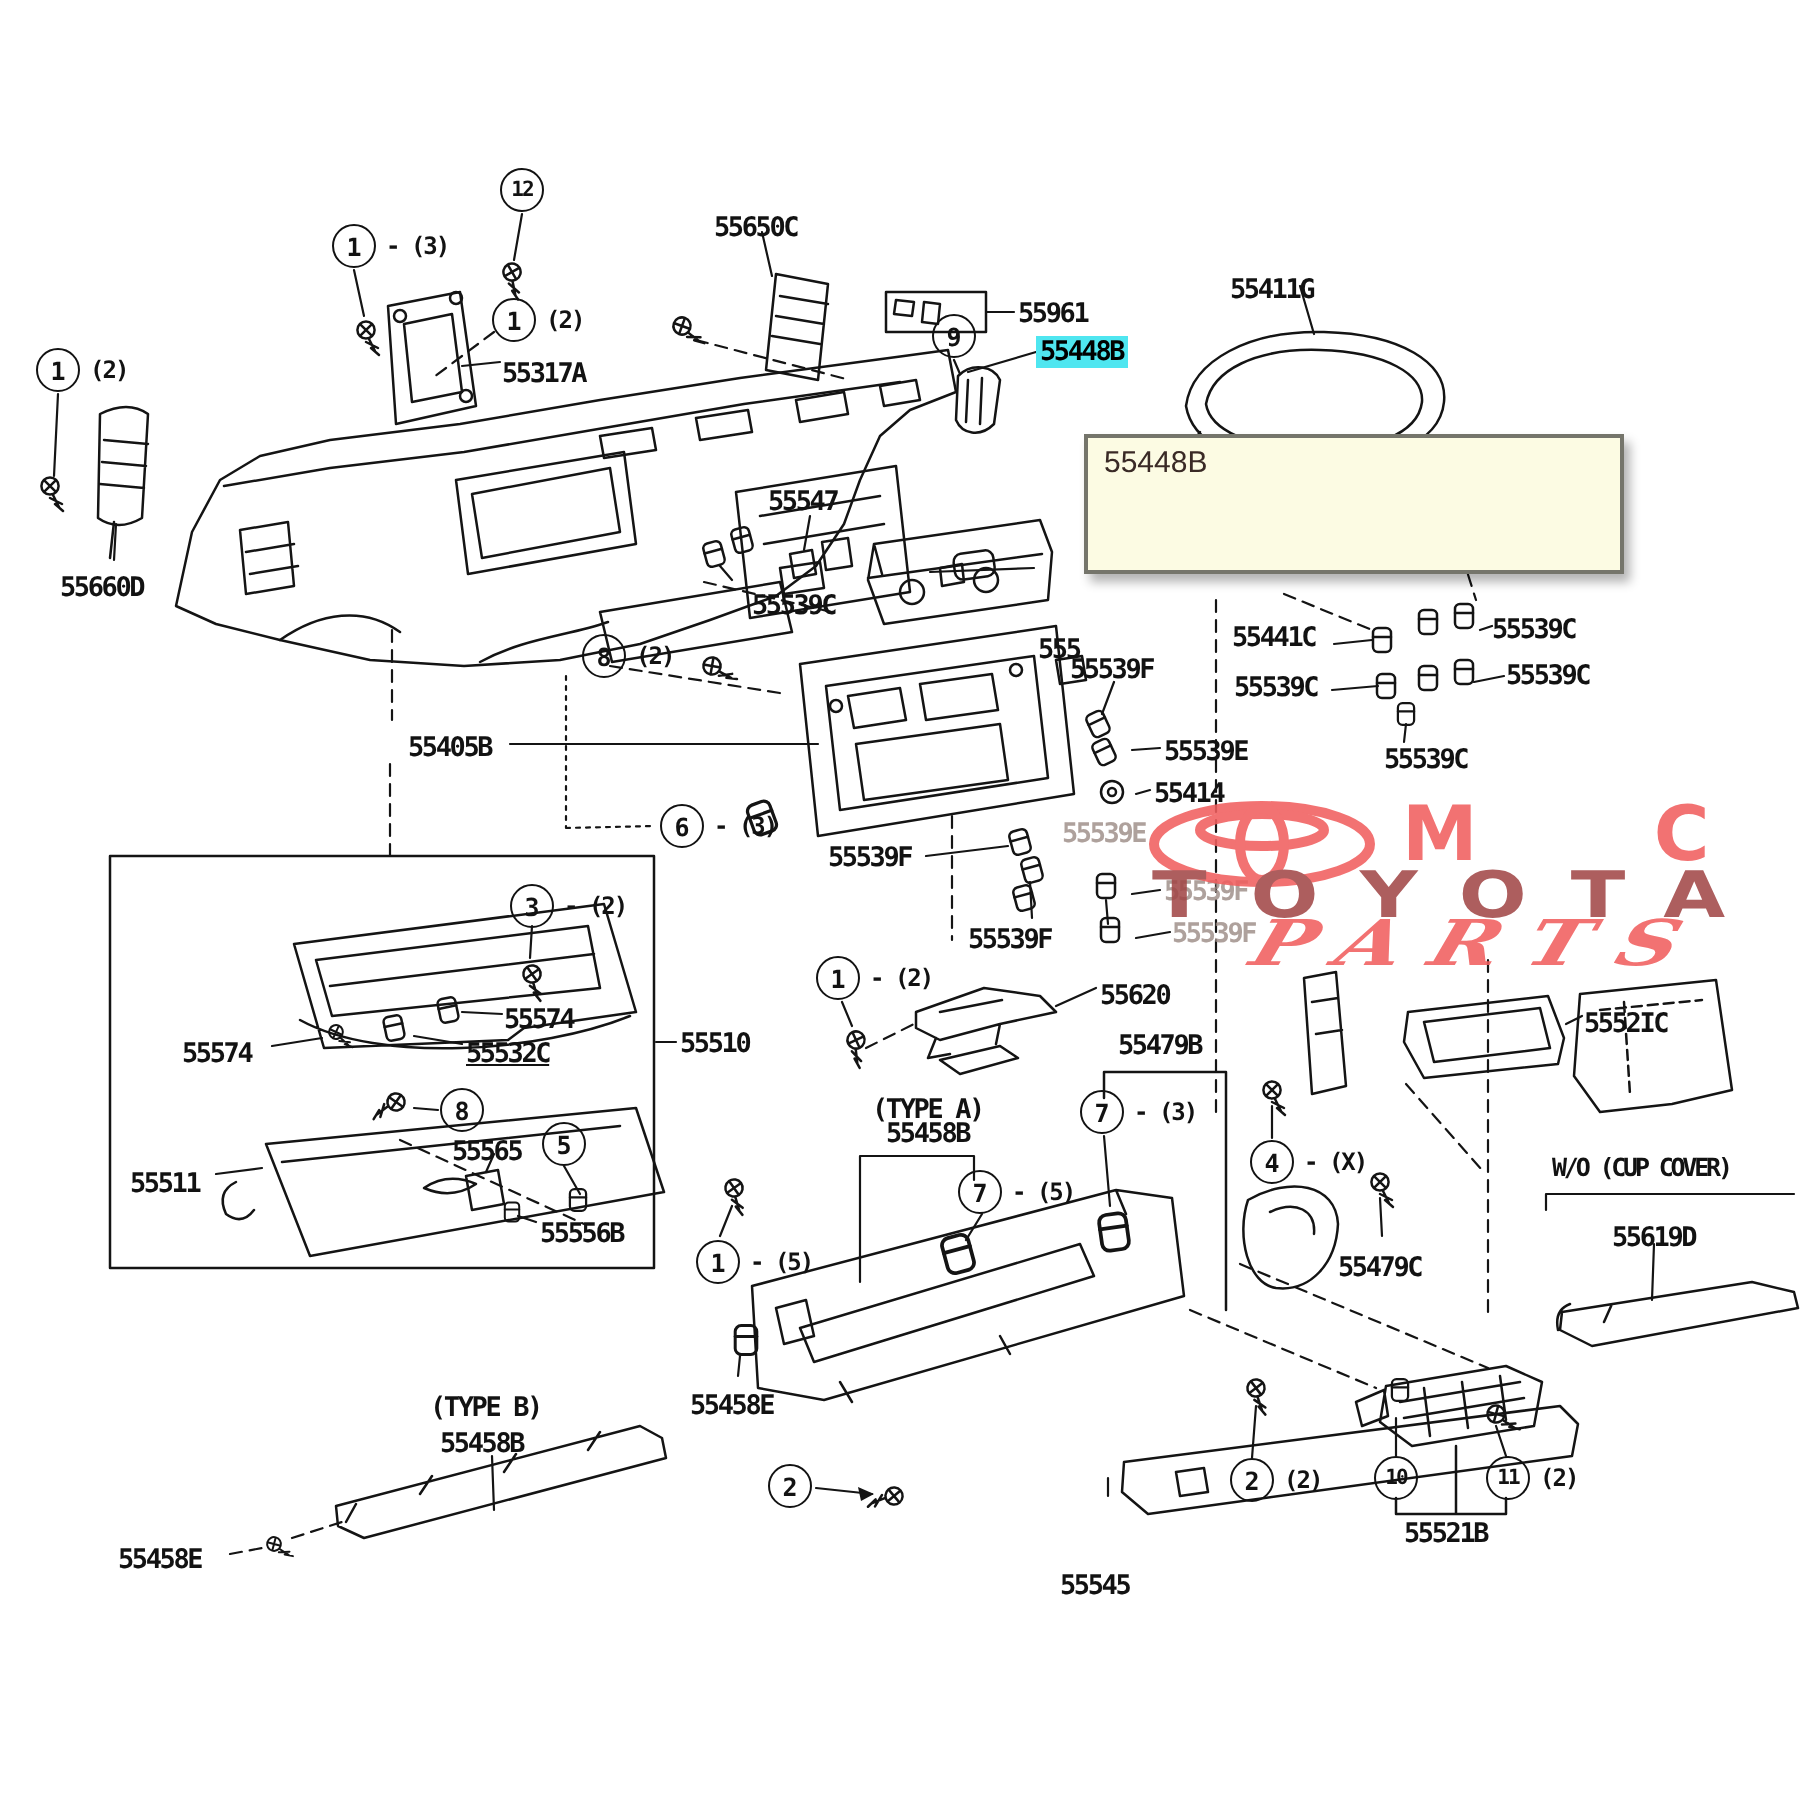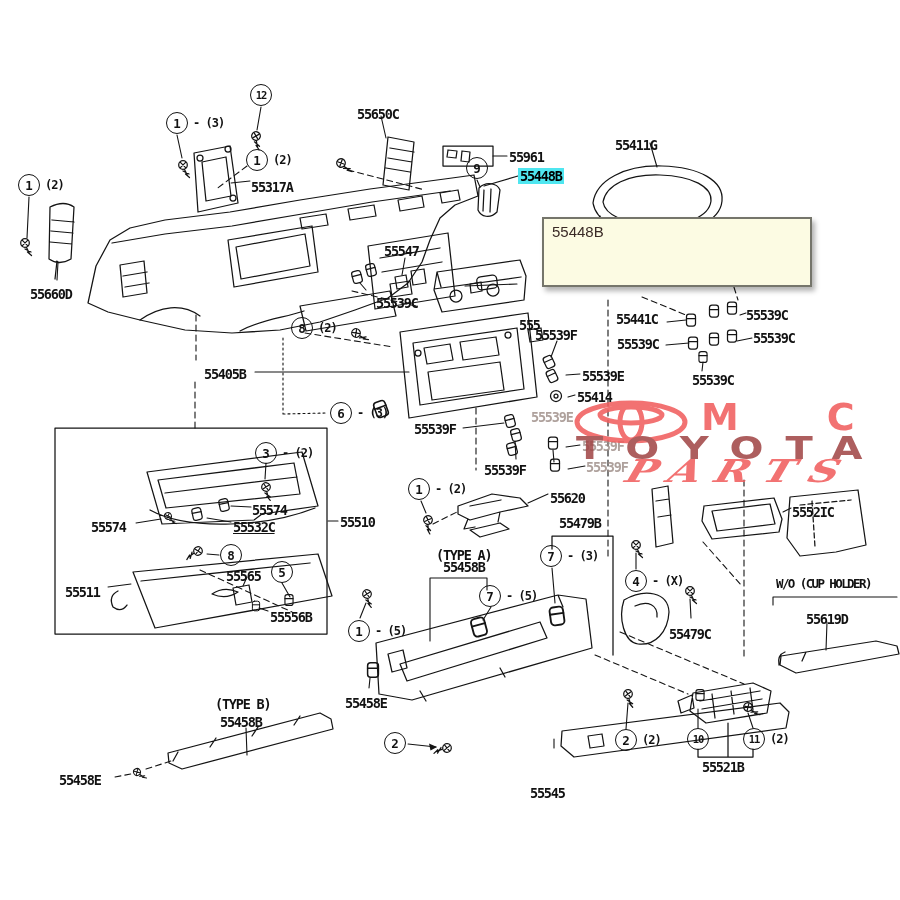--- a/index.html
+++ b/index.html
@@ -236,21 +236,21 @@
       <span class="lbl" style="left: 340px; top: 515px;">55510</span>
       <span class="lbl" style="left: 65px; top: 585px; text-align: center;">55511</span>
       <span class="lbl" style="left: 226px; top: 569px;">55565</span>
       <span class="lbl" style="left: 270px; top: 610px;">55556B</span>
       <span class="lbl" style="left: 436px; top: 548px;">(TYPE A)</span>
       <span class="lbl" style="left: 443px; top: 560px;">55458B</span>
       <span class="lbl" style="left: 550px; top: 491px;">55620</span>
       <span class="lbl" style="left: 559px; top: 516px;">55479B</span>
       <span class="lbl" style="left: 669px; top: 627px;">55479C</span>
       <span class="lbl" style="left: 792px; top: 505px;">5552IC</span>
-      <span class="lbl small" style="left: 776px; top: 577px;">W/O (CUP HOLDER)</span>
+      <span class="lbl small" style="left: 776px; top: 577px;">W/O (CUP COVER)</span>
       <span class="lbl" style="left: 806px; top: 612px;">55619D</span>
       <span class="lbl" style="left: 702px; top: 760px;">55521B</span>
       <span class="lbl" style="left: 530px; top: 754px; margin-top: 32px;">55545</span>
       <span class="lbl" style="left: 345px; top: 696px;">55458E</span>
       <span class="lbl" style="left: 215px; top: 697px;">(TYPE B)</span>
       <span class="lbl" style="left: 220px; top: 715px;">55458B</span>
       <span class="lbl" style="left: 59px; top: 773px;">55458E</span>
     </div>
   <div id="callouts-layer">
       <div class="callout" style="left: 166px; top: 112px;">

